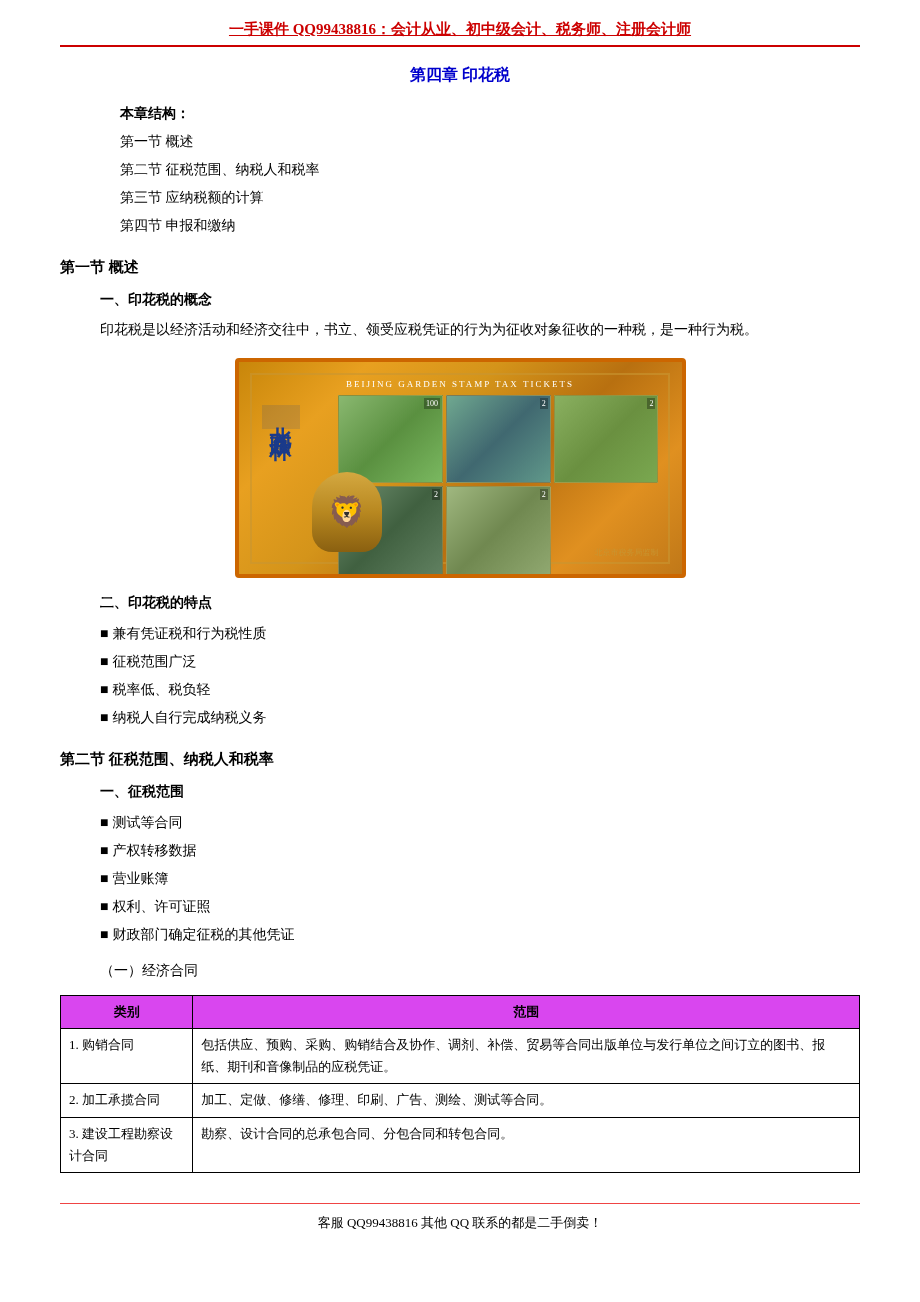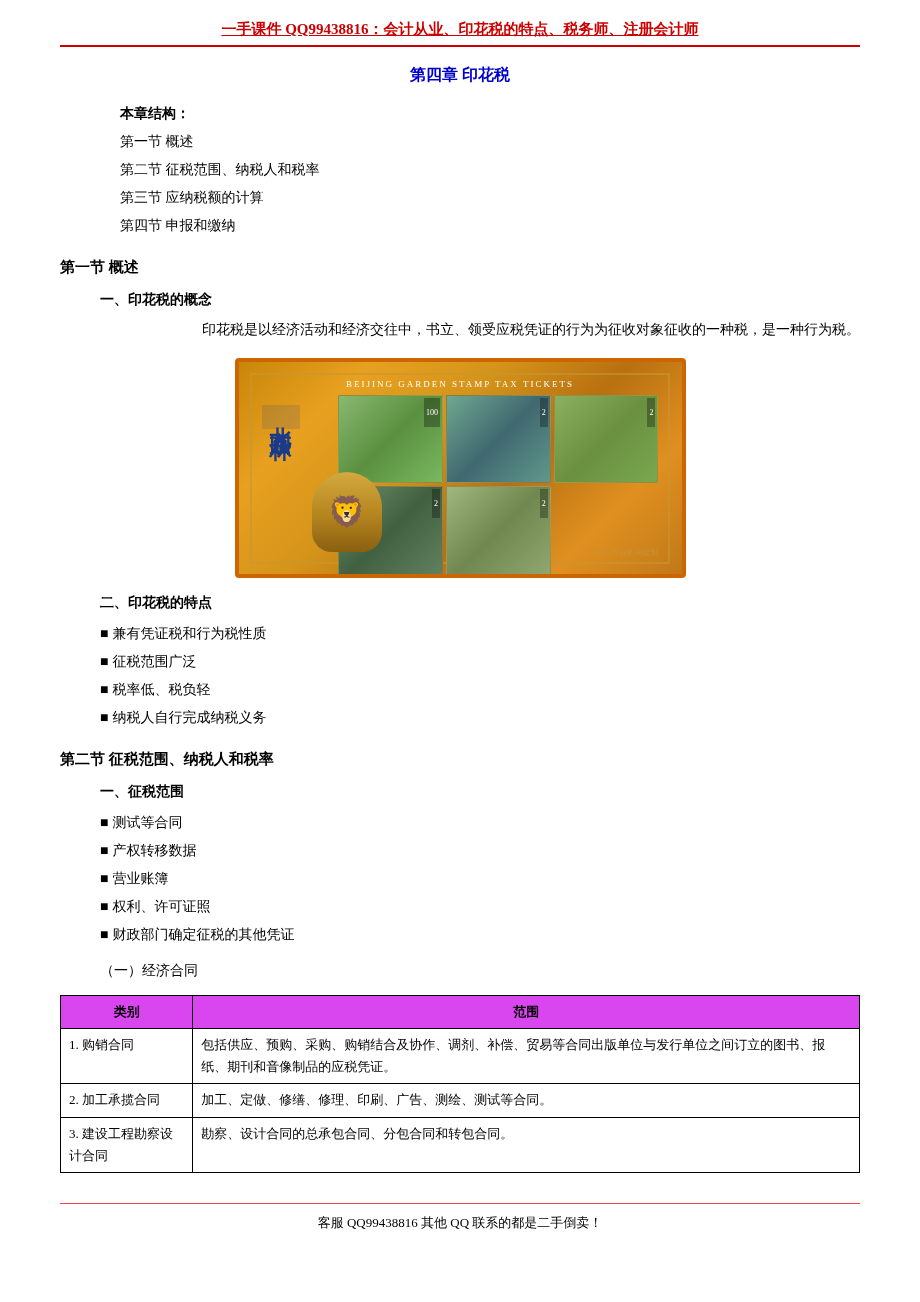--- a/index.html
+++ b/index.html
@@ -41,24 +41,23 @@
       font-size: 15px;
       font-weight: bold;
       margin: 18px 0 10px 0;
     }
     .sub-section-title {
       font-size: 14px;
       font-weight: bold;
       margin: 14px 0 8px 40px;
     }
     .body-text {
-      margin-left: 17px;
+      margin-left: 40px;
       line-height: 1.8;
       margin-bottom: 8px;
-      text-align: right;
     }
     .stamp-image-container {
       margin: 16px auto;
       width: 451px;
       height: 220px;
       background: linear-gradient(135deg, #c8860a 0%, #e8a020 20%, #d4941a 40%, #b87010 60%, #e09020 80%, #c07818 100%);
       border: 4px solid #cc6600;
       border-radius: 4px;
       display: flex;
       align-items: center;
@@ -120,21 +119,21 @@
     .stamp-cell:nth-child(4) { background: linear-gradient(135deg, #709070, #406040, #608060); }
     .stamp-cell:nth-child(5) { background: linear-gradient(135deg, #a0b880, #708850, #90a870); }
     .stamp-cell:nth-child(6) { background: linear-gradient(135deg, #80a870, #50784a, #709860); }
     .stamp-face-value {
       position: absolute;
       top: 2px;
       right: 2px;
       color: #fff;
       font-size: 8px;
       background: rgba(0,0,0,0.3);
-      padding: 10px 2px;
+      padding: 1px 2px;
     }
     .lion-figure {
       position: absolute;
       bottom: 10px;
       left: 60px;
       width: 70px;
       height: 80px;
       background: linear-gradient(180deg, #d4a840 0%, #b88820 50%, #8a6010 100%);
       border-radius: 35px 35px 20px 20px;
       display: flex;
@@ -181,21 +180,21 @@
       font-size: 13px;
       margin-top: 30px;
       padding-top: 10px;
       border-top: 1px solid #ef4444;
     }
     .paren-item { margin-left: 40px; line-height: 2; }
   </style>
 </head>
 <body>
 
-<div class="top-banner">一手课件 QQ99438816：会计从业、印花税的特点、税务师、注册会计师</div>
+<div class="top-banner">一手课件 QQ99438816：会计从业、初中级会计、税务师、注册会计师</div>
 
 <div class="chapter-title">第四章   印花税</div>
 
 <div class="outline">
   <span class="outline-title">本章结构：</span><br>
   <span>第一节    概述</span><br>
   <span>第二节    征税范围、纳税人和税率</span><br>
   <span>第三节    应纳税额的计算</span><br>
   <span>第四节    申报和缴纳</span>
 </div>

